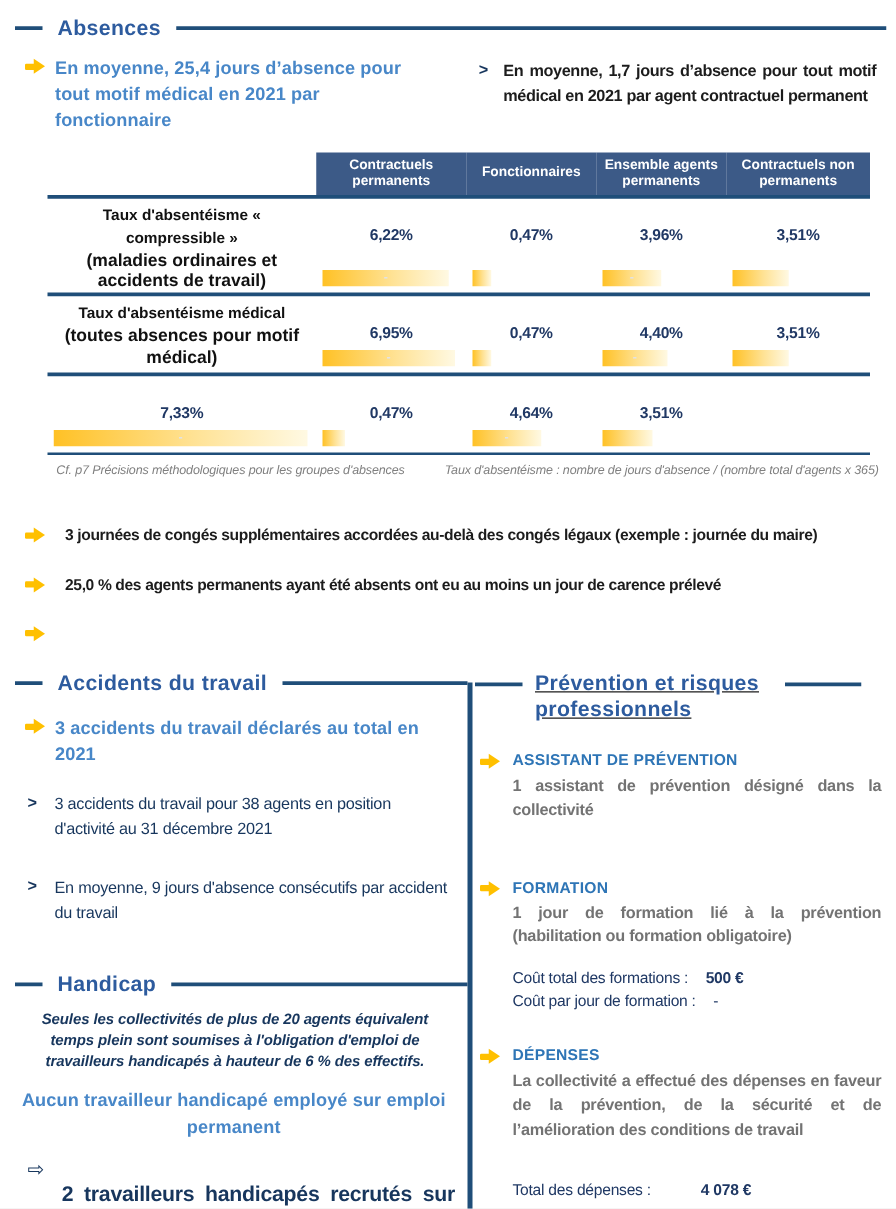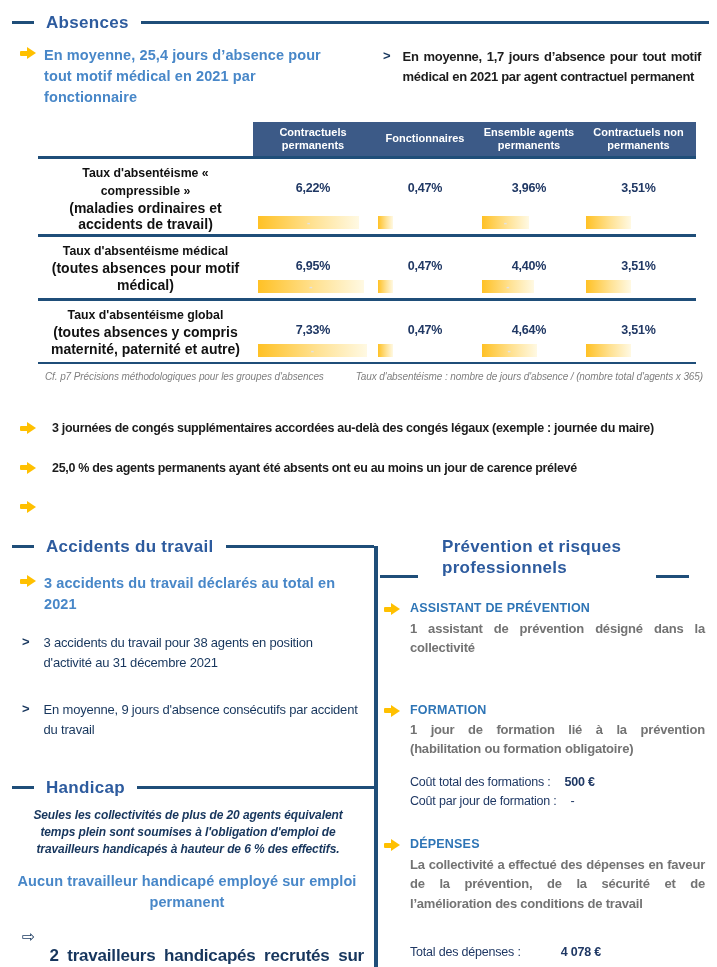--- a/index.html
+++ b/index.html
@@ -66,21 +66,21 @@
 
   .lead-block{display:flex;gap:8px;margin:16px 18px 0 20px;}
   .item{display:flex;gap:14px;margin:18px 10px 0 22px;}
   .item-text{font-size:13px;color:#17365D;line-height:1.5;letter-spacing:-.2px;}
 
   .handicap-note{margin:8px 14px 0 16px;text-align:center;font-style:italic;font-weight:bold;
       font-size:12px;color:#17365D;line-height:1.45;letter-spacing:-.1px;}
   .blue-center{margin:12px 14px 0 14px;text-align:center;}
 
   
-  .rh-row{display:flex;align-items:flex-end;gap:24px;margin:0 8px 0 0;}
+  .rh-row{display:flex;align-items:flex-start;gap:10px;margin:0 8px 0 0;text-decoration:underline;}
   .rh-dash{width:38px;height:3px;background:#1F4E79;margin-top:10px;flex:0 0 auto;}
   .rh-line{flex:1;height:3px;background:#1F4E79;margin-top:10px;margin-right:8px;}
   .pblock{display:flex;gap:10px;margin-left:4px;}
   .pblock .yarrow{margin-top:3px;}
   .ptitle{font-size:12.5px;font-weight:bold;color:#2E75B6;letter-spacing:.2px;line-height:1.3;}
   .pbody{font-size:13px;line-height:1.5;color:#737373;letter-spacing:-.2px;margin-top:2px;text-align:justify;}
   .pbody.bold{font-weight:bold;}
   .cost-row{display:flex;margin-left:30px;font-size:12.5px;color:#1F3864;line-height:1.5;letter-spacing:-.2px;}
   .cost-label{flex:0 0 auto;}
   .cost-value{font-weight:bold;margin-left:14px;}
@@ -167,24 +167,20 @@
         <div class="tv-bar" style="width: 55%;">-</div>
       </div>
       <div class="tv">
         <div class="tv-val">3,51%</div>
         <div class="tv-bar" style="width: 43%;"></div>
       </div>
     </div>
     <div class="hr-thick"></div>
 
     <div class="t-grid trow">
-      <div class="tl">
-        <span class="tl-main">Taux d'absentéisme global</span>
-        <span class="tl-sub">(toutes absences y compris maternité, paternité et autre)</span>
-      </div>
       <div class="tv">
         <div class="tv-val">7,33%</div>
         <div class="tv-bar" style="width: 99%;">-</div>
       </div>
       <div class="tv">
         <div class="tv-val">0,47%</div>
         <div class="tv-bar" style="width: 16%;"></div>
       </div>
       <div class="tv">
         <div class="tv-val">4,64%</div>

